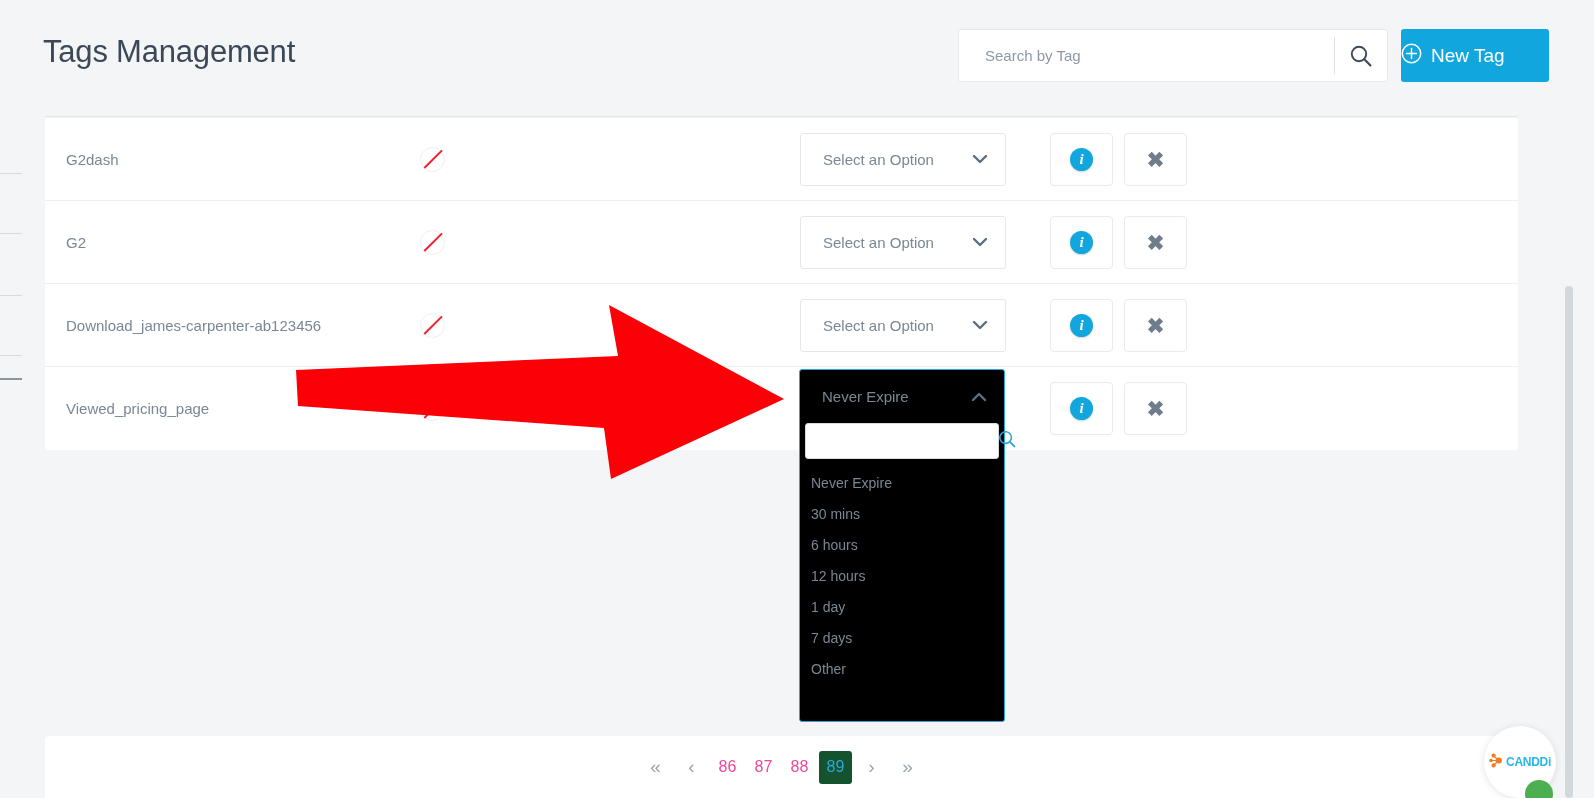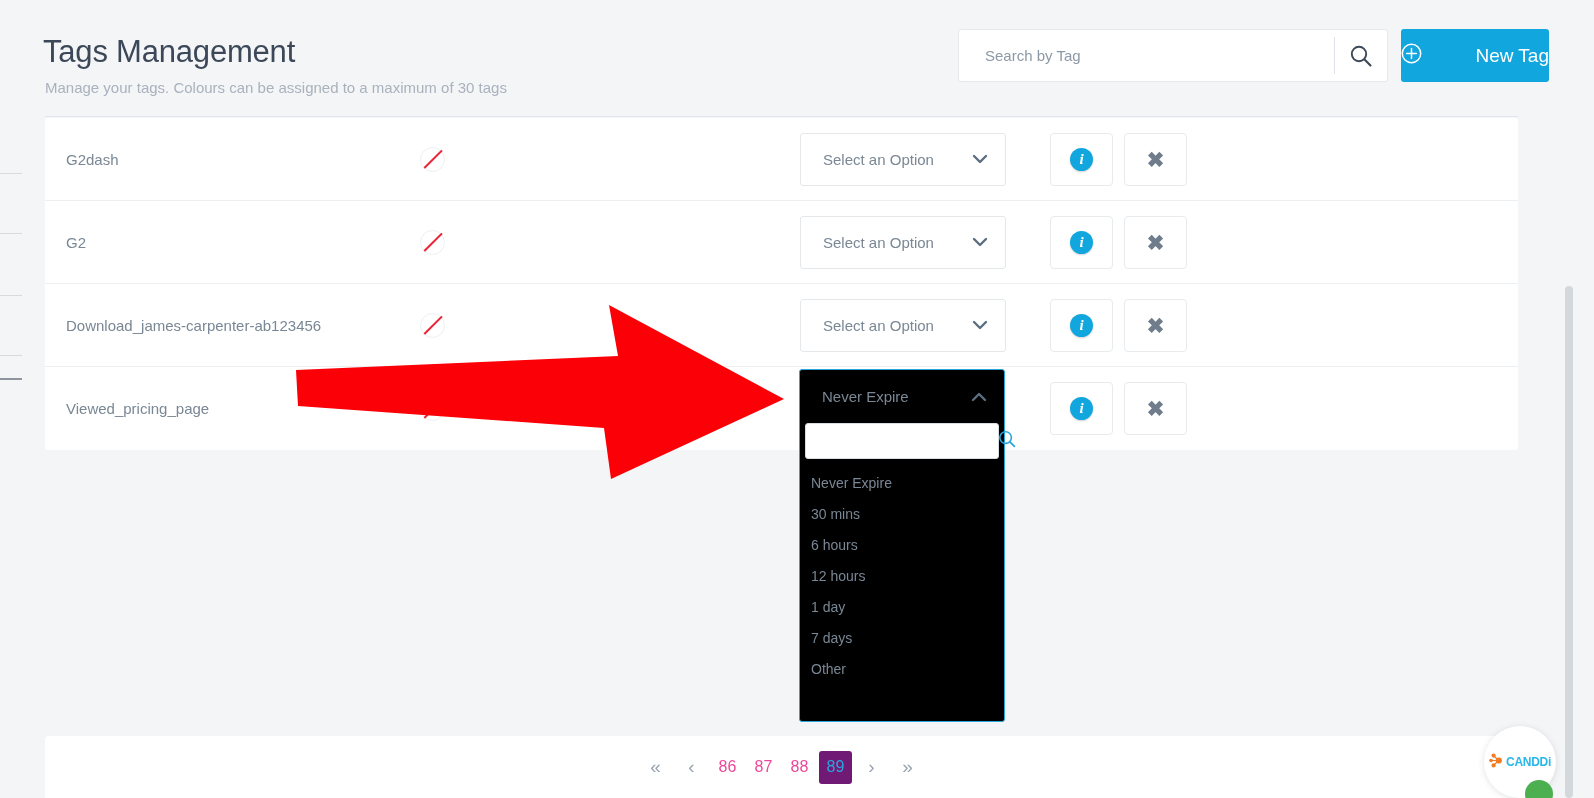--- a/index.html
+++ b/index.html
@@ -44,21 +44,21 @@
     width: 1px; height: 37px; background: #dfe3e7;
   }
   .search-btn {
     width: 52px; height: 100%; display: flex; align-items: center;
     justify-content: center; background: transparent; border: 0; cursor: pointer;
   }
   .search-btn svg { display: block; }
   .new-tag-btn {
     position: absolute; left: 1401px; top: 29px; width: 148px; height: 53px;
     background: #11a6de; border: 0; border-radius: 3px; cursor: pointer;
-    display: flex; align-items: center; justify-content: space-between; gap: 9px;
+    display: flex; align-items: center; justify-content: flex-start; gap: 9px;
     color: #ffffff; font-size: 19px; font-family: "Liberation Sans", sans-serif;
   }
   .new-tag-btn .plus-circle { display: block; }
 
   
   .edge-line {
     position: absolute; left: 0; height: 1px; background: #d7dbe0;
   }
   .edge-line.dark { background: #8f959c; height: 2px; }
 
@@ -146,21 +146,21 @@
     display: flex; align-items: center; justify-content: center; gap: 3px;
   }
   .pg {
     min-width: 33px; height: 33px; border-radius: 3px; border: 0;
     background: transparent; cursor: pointer;
     display: flex; align-items: center; justify-content: center;
     font-family: "Liberation Sans", sans-serif;
     font-size: 16px; color: #ec4899; padding: 0 7px;
   }
   .pg.arrow { color: #9aa4ae; font-size: 19px; }
-  .pg.active { background: #701a75; color: #2ba6dd; }
+  .pg.active { background: #14532d; color: #2ba6dd; }
 
   
   .scrollbar-thumb {
     position: absolute; left: 1565px; top: 286px; width: 8px; height: 512px;
     background: #d2d8dc; border-radius: 5px;
   }
 
   
   .canddi-badge {
     position: absolute; left: 1484px; top: 726px; width: 72px; height: 72px;
@@ -181,21 +181,20 @@
     pointer-events: none; z-index: 80;
   }
 </style>
 </head>
 <body>
 
 <div class="page">
 
   <div class="header">
     <div class="page-title">Tags Management</div>
-    <div class="page-subtitle">Manage your tags. Colours can be assigned to a maximum of 30 tags</div>
 
     <div class="search-box">
       <input class="search-input" type="text" placeholder="Search by Tag" style="">
       <div class="search-divider"></div>
       <button class="search-btn">
         <span>
           <svg width="26" height="26" viewBox="0 0 26 26">
             <circle cx="11" cy="11" r="7.2" fill="none" stroke="#3c4858" stroke-width="1.9"></circle>
             <line x1="16.3" y1="16.3" x2="22.5" y2="22.5" stroke="#3c4858" stroke-width="2.1" stroke-linecap="round"></line>
           </svg>

